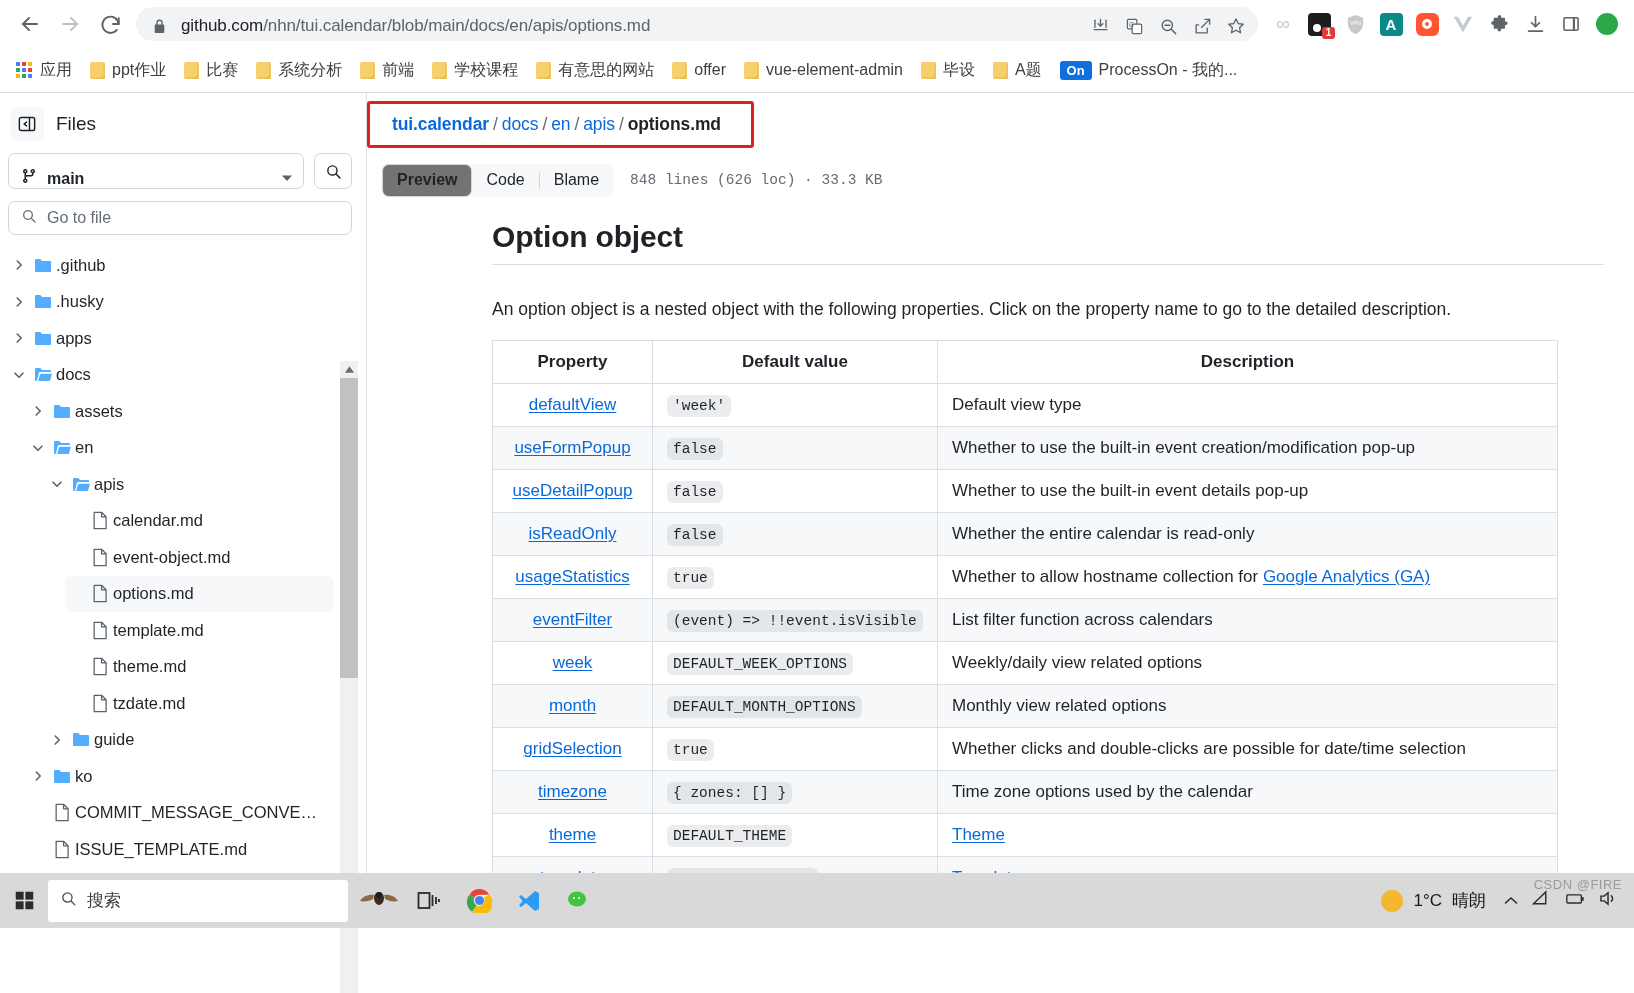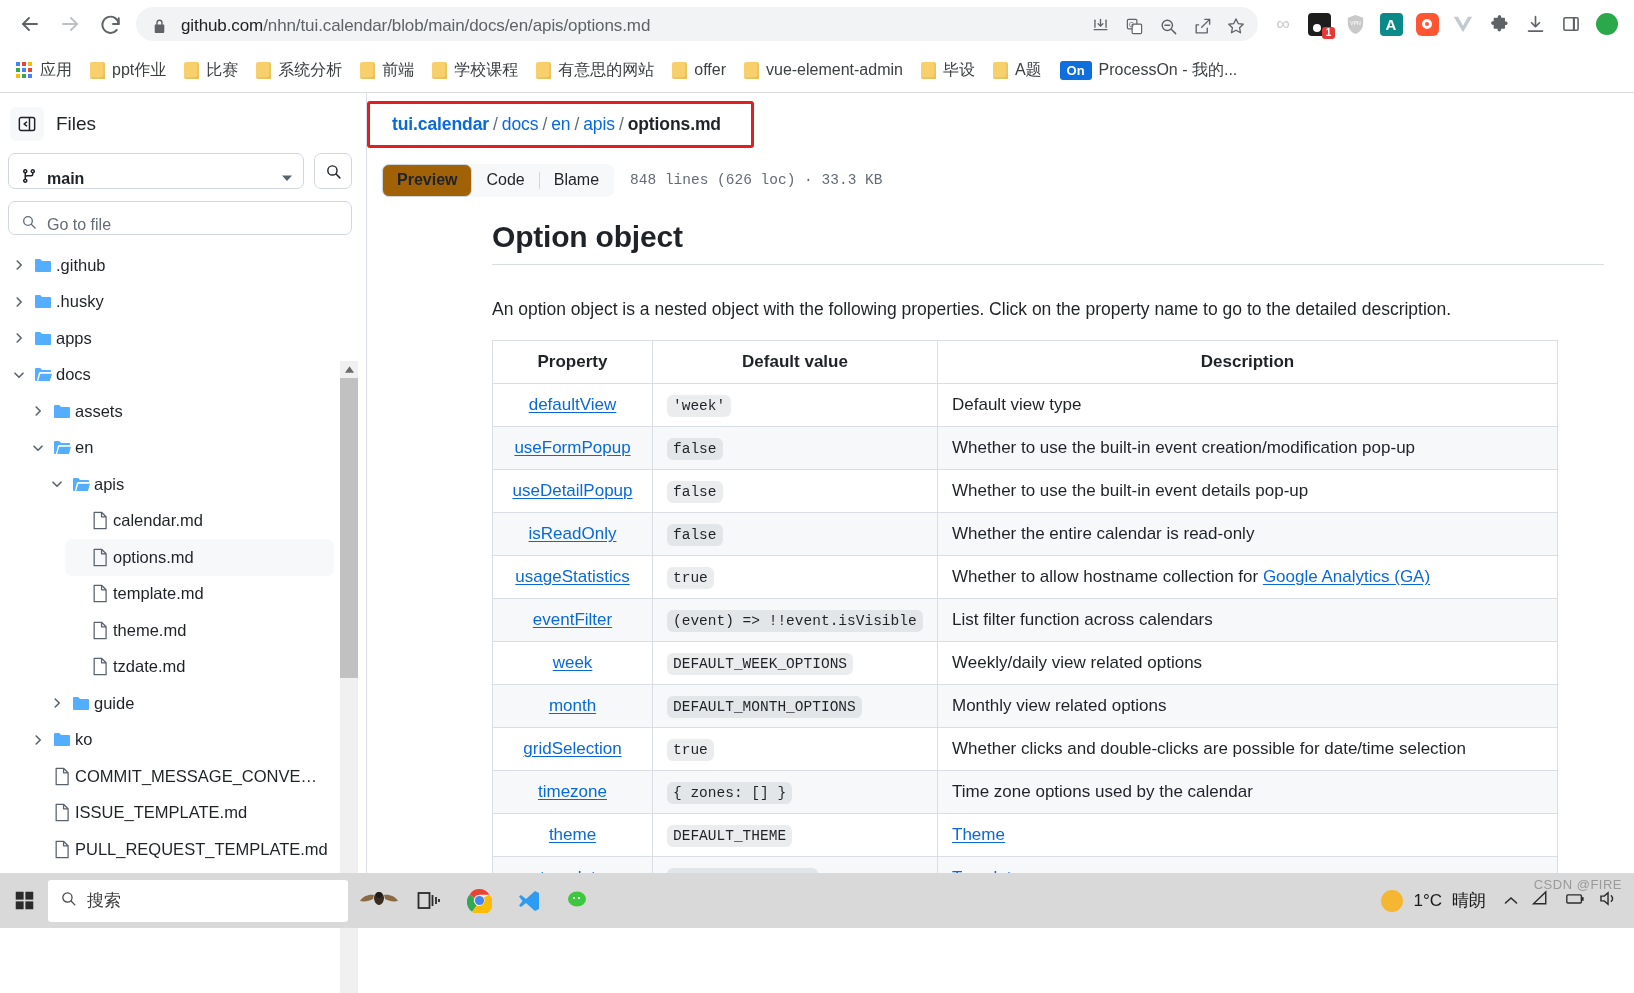--- a/index.html
+++ b/index.html
@@ -199,21 +199,21 @@
     background: #fff;
     flex: 0 0 auto;
   }
 
   .gotofile {
     margin: 12px 14px 0 8px;
     height: 34px;
     border: 1px solid #d0d7de;
     border-radius: 7px;
     display: flex;
-    align-items: flex-end;
+    align-items: center;
     gap: 10px;
     padding: 0 12px;
     background: #fff;
   }
   .gotofile span { font-size: 16px; color: #636c76; }
 
   .tree {
     margin-top: 12px;
     flex: 1 1 auto;
     overflow: hidden;
@@ -300,21 +300,21 @@
   }
   .seg {
     font-size: 16px;
     color: #1f2328;
     padding: 0 14px;
     height: 33px;
     display: flex; align-items: center;
     position: relative;
   }
   .seg.active {
-    background: #a16207;
+    background: #737373;
     border: 1px solid #d0d7de;
     border-radius: 7px;
     font-weight: 600;
     height: 33px;
   }
   .seg-div { width: 1px; height: 17px; background: #d0d7de; }
   .meta {
     font-family: "Liberation Mono", monospace;
     font-size: 14.5px;
     color: #636c76;
@@ -769,20 +769,29 @@
           <span class="tree-label">apis</span>
         </div>
         <div class="tree-row" style="margin-left: 65px;">
           <span class="chev"></span>
           <span class="tree-ico">
             <svg width="17" height="19" viewBox="0 0 16 18">
               <path fill="none" stroke="#59636e" stroke-width="1.2" stroke-linejoin="round" d="M2 1.2h7l4.3 4.3v11.3H2z M9 1.2v4.3h4.3"></path>
             </svg>
           </span>
           <span class="tree-label">calendar.md</span>
+        </div>
+        <div class="tree-row" style="margin-left: 65px;">
+          <span class="chev"></span>
+          <span class="tree-ico">
+            <svg width="17" height="19" viewBox="0 0 16 18">
+              <path fill="none" stroke="#59636e" stroke-width="1.2" stroke-linejoin="round" d="M2 1.2h7l4.3 4.3v11.3H2z M9 1.2v4.3h4.3"></path>
+            </svg>
+          </span>
+          <span class="tree-label">event-object.md</span>
         </div>
         <div class="tree-row selected" style="margin-left: 65px;">
           <span class="chev"></span>
           <span class="tree-ico">
             <svg width="17" height="19" viewBox="0 0 16 18">
               <path fill="none" stroke="#59636e" stroke-width="1.2" stroke-linejoin="round" d="M2 1.2h7l4.3 4.3v11.3H2z M9 1.2v4.3h4.3"></path>
             </svg>
           </span>
           <span class="tree-label">options.md</span>
         </div>

